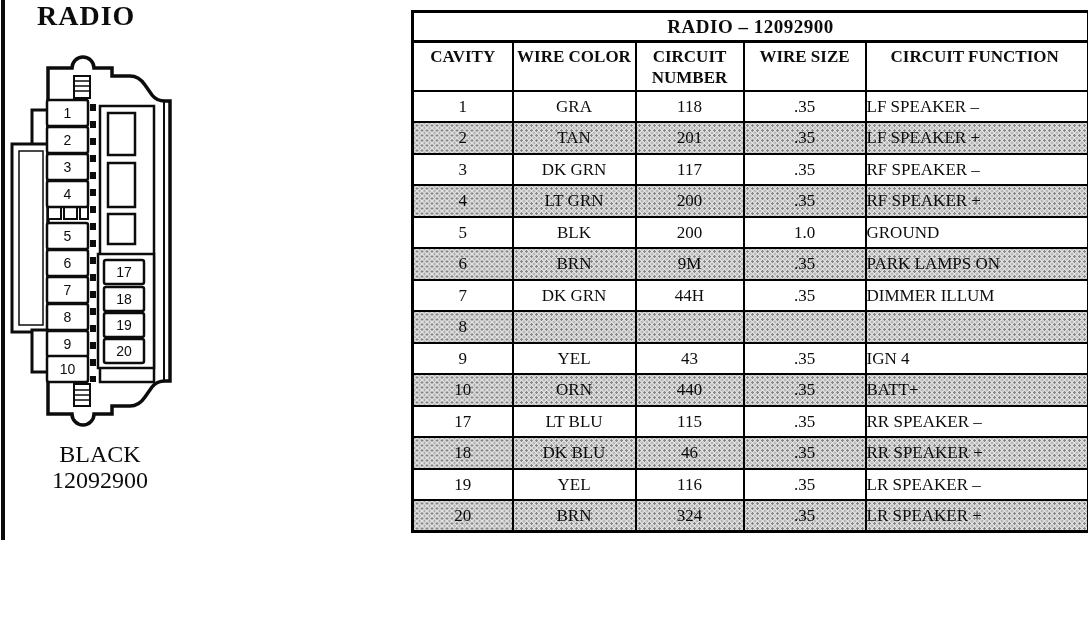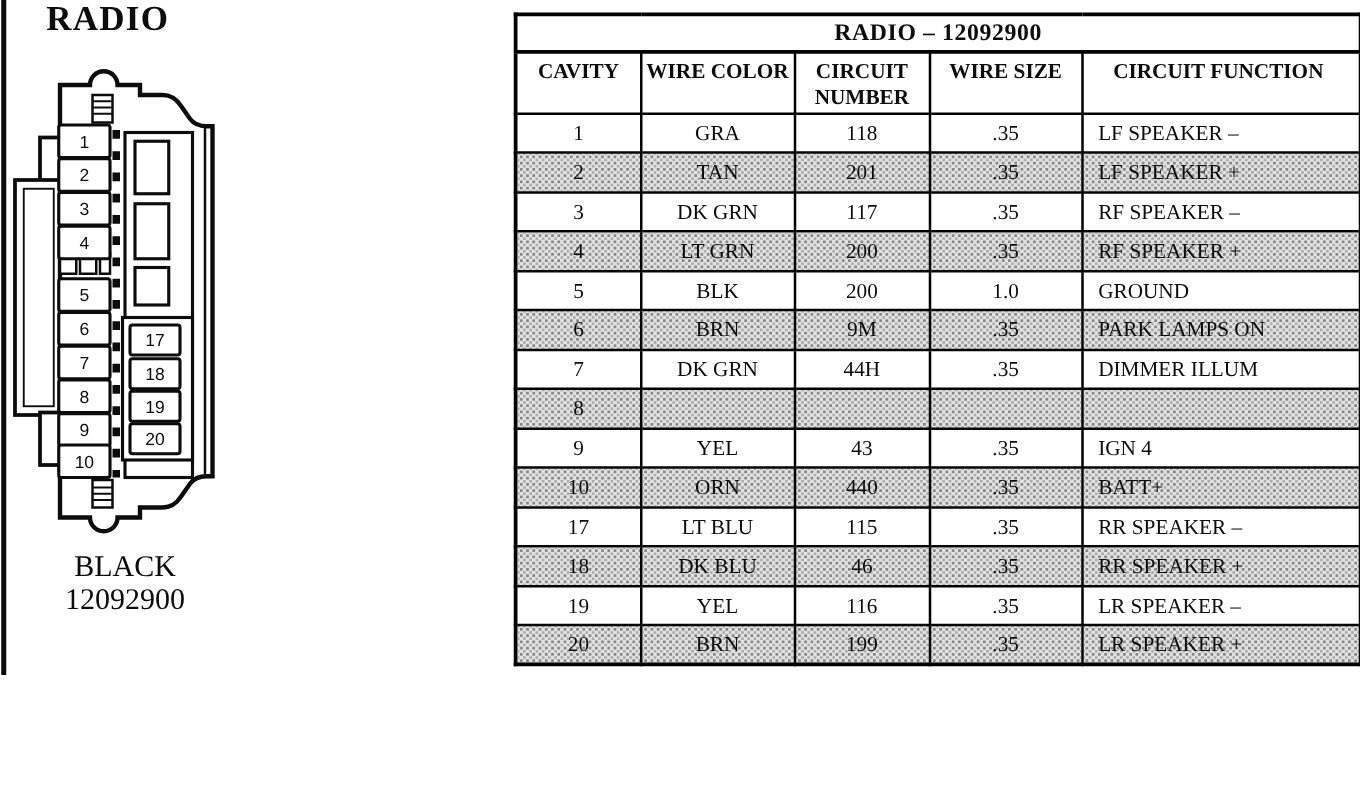--- a/index.html
+++ b/index.html
@@ -90,21 +90,21 @@
     text-align: center;
     line-height: 1.25;
   }
   tr.head-row th.h-func { text-align: left; padding-left: 24px; }
   tbody td {
     height: 31.5px;
     text-align: center;
     vertical-align: middle;
     line-height: 1;
   }
-  tbody td.c-func { text-align: left; padding-left: 12px; margin-top: 26px; }
+  tbody td.c-func { text-align: left; padding-left: 0; margin-top: 26px; }
 
   tr.shaded td {
     background-color: #e2e2e2;
     background-image:
       radial-gradient(circle, rgba(60,60,60,0.55) 1px, rgba(0,0,0,0) 1.45px),
       radial-gradient(circle, rgba(110,110,110,0.45) 1px, rgba(0,0,0,0) 1.45px);
     background-size: 5px 5px, 5px 5px;
     background-position: 0 0, 2.5px 2.5px;
   }
 
@@ -311,21 +311,21 @@
           <tr>
             <td>19</td>
             <td>YEL</td>
             <td>116</td>
             <td>.35</td>
             <td class="c-func">LR SPEAKER –</td>
           </tr>
           <tr class="shaded">
             <td>20</td>
             <td>BRN</td>
-            <td>199</td>
+            <td>324</td>
             <td>.35</td>
             <td class="c-func">LR SPEAKER +</td>
           </tr>
         </tbody>
     </table>
   </div>
 
 
 </div>
 

